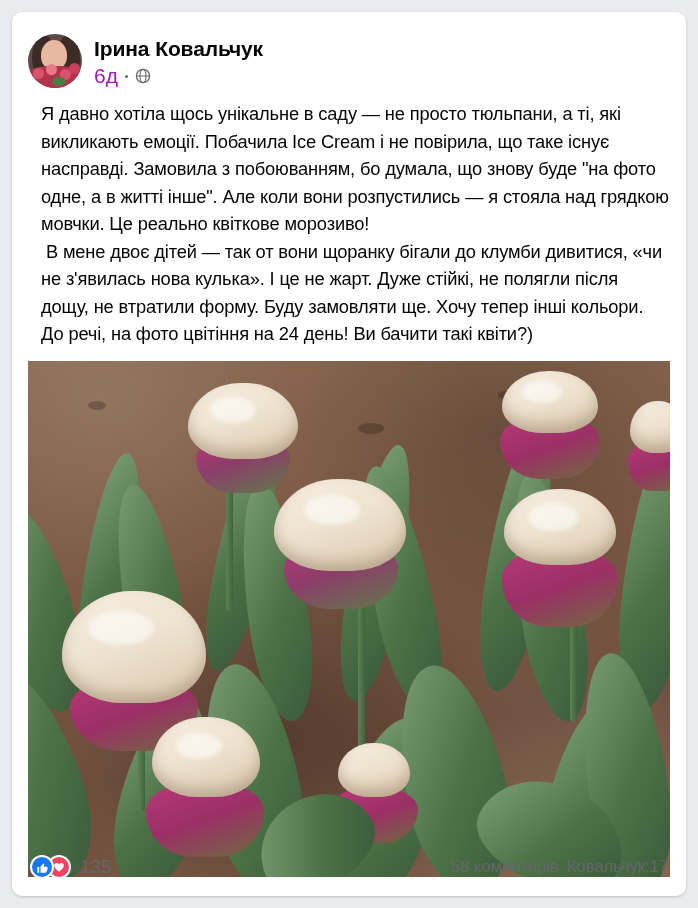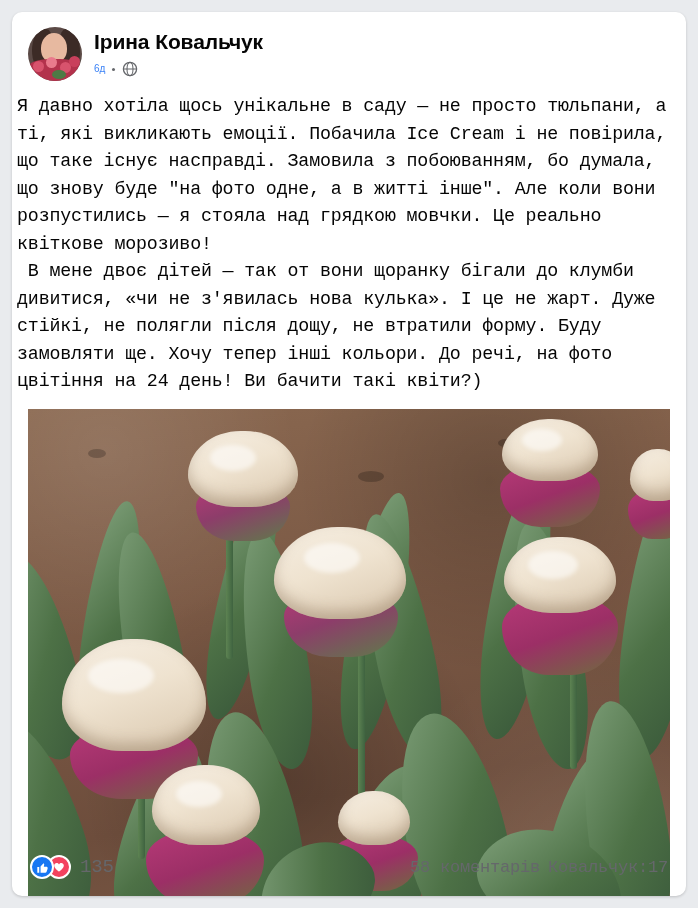--- a/index.html
+++ b/index.html
@@ -21,21 +21,21 @@
     height: 884px;
     background: #ffffff;
     border-radius: 10px;
     box-shadow: 0 1px 3px rgba(0,0,0,0.18);
     box-sizing: border-box;
     overflow: hidden;
   }
   .post-header {
     display: flex;
     align-items: flex-start;
-    padding: 15px 16px 0 16px;
+    padding: 22px 16px 0 16px;
   }
   .avatar {
     width: 54px;
     height: 54px;
     border-radius: 50%;
     flex: 0 0 54px;
     overflow: hidden;
     position: relative;
     background: #5b4a46;
   }
@@ -107,46 +107,45 @@
     line-height: 26px;
     letter-spacing: -0.1px;
   }
   .meta-row {
     display: flex;
     align-items: center;
     margin-top: 5px;
     gap: 7px;
   }
   .meta-time {
-    font-size: 10px;
-    color: #3b82f6;
+    font-size: 21px;
+    color: #a21caf;
     line-height: 18px;
   }
   .meta-dot {
     width: 3px;
     height: 3px;
     border-radius: 50%;
     background: #65676b;
     display: inline-block;
   }
   .globe-icon {
     width: 16px;
     height: 16px;
     display: inline-block;
     position: relative;
   }
 
   .post-body {
-    padding: 12px 16px 0 5px;
+    padding: 12px 16px 0 29px;
     font-size: 18.3px;
     line-height: 27.5px;
     color: #050505;
     letter-spacing: -0.15px;
     white-space: pre-wrap;
-    font-family: Liberation Mono, monospace;
   }
 
   .post-image {
     margin: 13px 16px 0 16px;
     width: 642px;
     height: 516px;
     position: relative;
     overflow: hidden;
     background: #7b5a48;
   }
@@ -206,21 +205,20 @@
   .post-footer {
     position: absolute;
     left: 0;
     right: 0;
     bottom: 0;
     height: 58px;
     display: flex;
     align-items: center;
     padding: 0 18px;
     box-sizing: border-box;
-    font-family: Liberation Mono, monospace;
   }
   .reactions {
     display: flex;
     align-items: center;
     gap: 8px;
   }
   .react-icons {
     position: relative;
     width: 42px;
     height: 24px;

